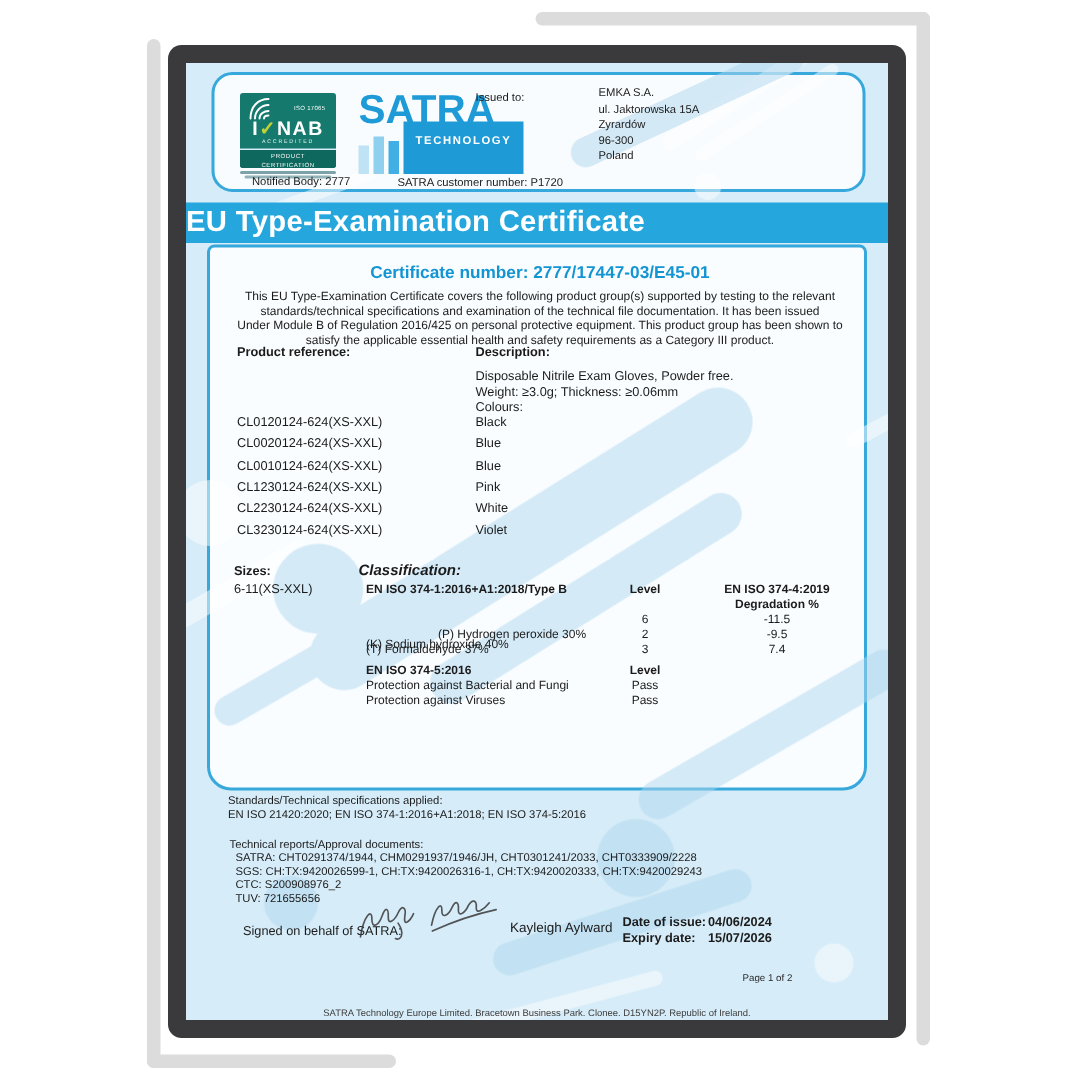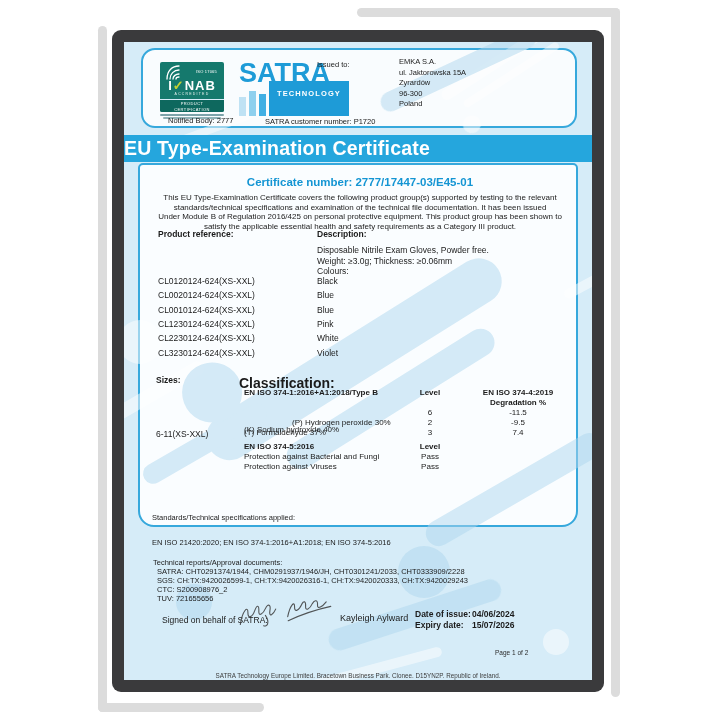--- a/index.html
+++ b/index.html
@@ -139,22 +139,22 @@
         <div class="t" style="left:18px;top:140px;font-size:8.5px;">CL0010124-624(XS-XXL)</div>
         <div class="t" style="left:177px;top:140px;font-size:8.5px;">Blue</div>
         <div class="t" style="left:18px;top:154px;font-size:8.5px;">CL1230124-624(XS-XXL)</div>
         <div class="t" style="left:177px;top:154px;font-size:8.5px;">Pink</div>
         <div class="t" style="left:18px;top:168px;font-size:8.5px;">CL2230124-624(XS-XXL)</div>
         <div class="t" style="left:177px;top:168px;font-size:8.5px;">White</div>
         <div class="t" style="left:18px;top:183px;font-size:8.5px;">CL3230124-624(XS-XXL)</div>
         <div class="t" style="left:177px;top:183px;font-size:8.5px;">Violet</div>
 
         <div class="t b" style="left:16px;top:210px;font-size:8.5px;">Sizes:</div>
-        <div class="t" style="left:16px;top:222px;font-size:8.5px;margin-top:42px;">6-11(XS-XXL)</div>
-        <div class="t b" style="left:99px;top:210px;font-size:14px;">Classification:</div>
+        <div class="t" style="left:16px;top:222px;font-size:8.5px;">6-11(XS-XXL)</div>
+        <div class="t b" style="left:99px;top:210px;font-size:10px;font-style:italic;">Classification:</div>
 
         <div class="t b colL" style="top:223px;font-size:8px;">EN ISO 374-1:2016+A1:2018/Type B</div>
         <div class="t b ctr" style="left:270px;top:223px;width:40px;font-size:8px;">Level</div>
         <div class="t b ctr" style="left:330px;top:223px;width:96px;font-size:8px;line-height:10px;white-space:normal;">
           <div>EN ISO 374-4:2019</div>
           <div>Degradation %</div>
         </div>
 
         <div class="t colL" style="top:260px;font-size:8px;">(K) Sodium hydroxide 40%</div>
         <div class="t ctr" style="left:270px;top:243px;width:40px;font-size:8px;">6</div>
@@ -166,21 +166,21 @@
         <div class="t ctr" style="left:270px;top:263px;width:40px;font-size:8px;">3</div>
         <div class="t ctr" style="left:330px;top:263px;width:96px;font-size:8px;">7.4</div>
 
         <div class="t b colL" style="top:277px;font-size:8px;">EN ISO 374-5:2016</div>
         <div class="t b ctr" style="left:270px;top:277px;width:40px;font-size:8px;">Level</div>
         <div class="t colL" style="top:287px;font-size:8px;">Protection against Bacterial and Fungi</div>
         <div class="t ctr" style="left:270px;top:287px;width:40px;font-size:8px;">Pass</div>
         <div class="t colL" style="top:297px;font-size:8px;">Protection against Viruses</div>
         <div class="t ctr" style="left:270px;top:297px;width:40px;font-size:8px;">Pass</div>
 
-        <div class="t" style="left:12px;top:348px;font-size:7.5px;">Standards/Technical specifications applied:</div>
+        <div class="t" style="left:12px;top:364px;font-size:7.5px;">Standards/Technical specifications applied:</div>
         <div class="t" style="left:12px;top:373px;font-size:7.5px;">EN ISO 21420:2020; EN ISO 374-1:2016+A1:2018; EN ISO 374-5:2016</div>
 
         <div class="t" style="left:13px;top:393px;font-size:7.5px;">Technical reports/Approval documents:</div>
         <div class="t" style="left:17px;top:402px;font-size:7.5px;line-height:9px;">
           <div>SATRA: CHT0291374/1944, CHM0291937/1946/JH, CHT0301241/2033, CHT0333909/2228</div>
           <div>SGS: CH:TX:9420026599-1, CH:TX:9420026316-1, CH:TX:9420020333, CH:TX:9420029243</div>
           <div>CTC: S200908976_2</div>
           <div>TUV: 721655656</div>
         </div>
 

